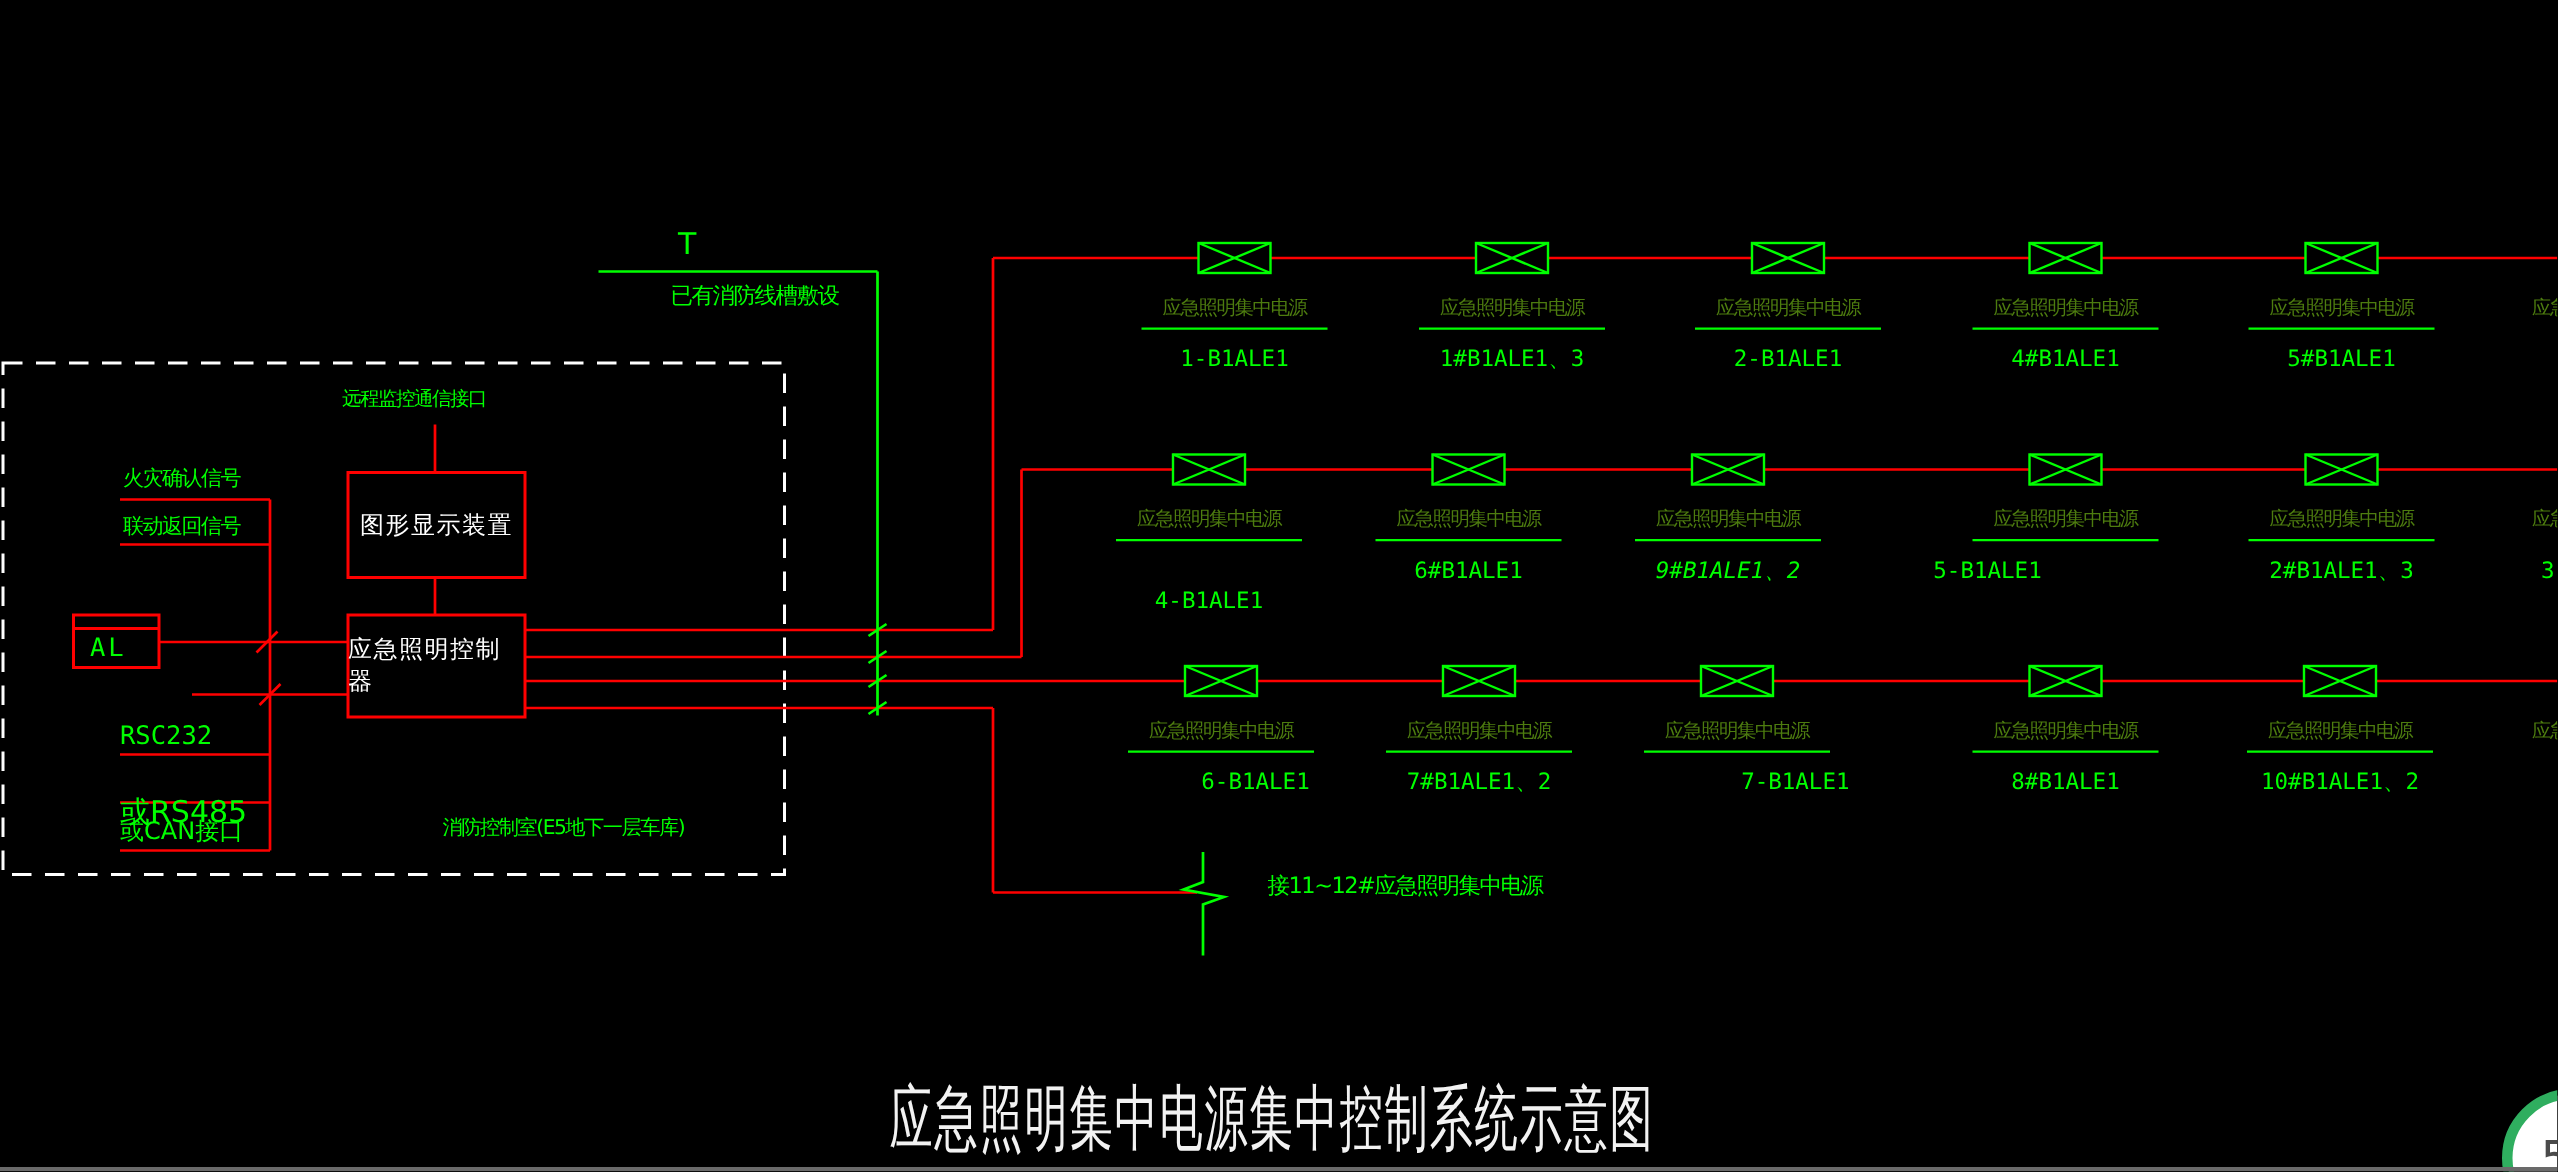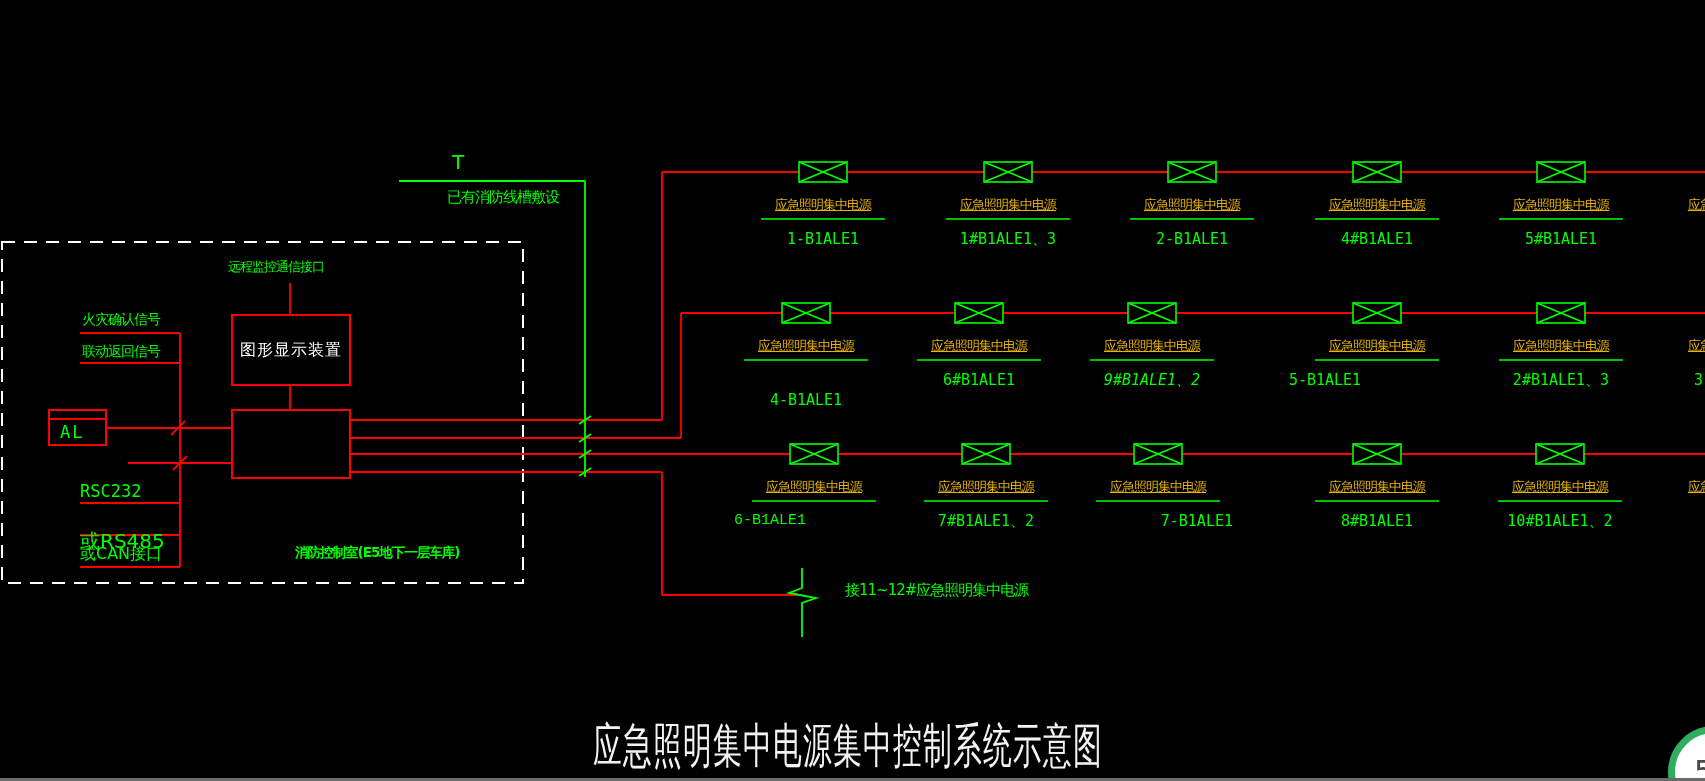--- a/index.html
+++ b/index.html
@@ -12,21 +12,21 @@
   }
   #wiring{position:absolute;left:0;top:0;}
   .txt{position:absolute;white-space:nowrap;line-height:1.15;}
   .green{color:#00ff00;}
   .cad{font-family:"DejaVu Sans",sans-serif;}
   .mono{font-family:"DejaVu Sans Mono",monospace;}
   .boxlabel{
     position:absolute;display:flex;align-items:center;justify-content:center;
     color:#ffffff;font-size:16px;letter-spacing:1px;
   }
-  .psu-label{position:absolute;text-align:center;color:#eab308;font-size:13px;letter-spacing:-1px;text-decoration:underline;}
+  .psu-label{position:absolute;text-align:center;color:#4d7c0f;font-size:13px;letter-spacing:-1px;}
   .psu-name{position:absolute;text-align:center;color:#00ff00;font-size:15px;font-family:"DejaVu Sans Mono",monospace;}
   .title{
     position:absolute;color:#f2f2f2;font-size:48px;letter-spacing:2px;
     transform:scaleX(0.60);transform-origin:left top;font-weight:400;
   }
   .badge{
     position:absolute;width:78px;height:78px;border-radius:50%;
     background:#ffffff;border:7px solid #2fae5f;
     display:flex;align-items:center;justify-content:center;
     color:#4a4a4a;font-size:32px;font-family:"DejaVu Sans",sans-serif;
@@ -180,31 +180,32 @@
         <line x1="1498" y1="501" x2="1622" y2="501" stroke="#00ff00" stroke-width="1.5"></line>
       </g>
   </svg>
 
   <div class="txt green" style="left:452px;top:151px;font-size:20px;">T</div>
   <div class="txt green cad" style="left:412px;top:189px;font-size:15px;letter-spacing:-1px;margin-left:35px;">已有消防线槽敷设</div>
 
   <div class="txt green cad" style="left:228px;top:260px;font-size:13px;letter-spacing:-1px;">远程监控通信接口</div>
 
   <div class="boxlabel" style="left:232px;top:315px;width:118px;height:70px;">图形显示装置</div>
+  <div class="boxlabel" style="left:232px;top:410px;width:118px;height:68px;">应急照明控制器</div>
 
   <div class="txt green mono" style="left:60px;top:423px;font-size:17px;letter-spacing:2px;">AL</div>
 
   <div class="txt green cad" style="left:82px;top:311px;font-size:14px;letter-spacing:-1px;">火灾确认信号</div>
   <div class="txt green cad" style="left:82px;top:343px;font-size:14px;letter-spacing:-1px;">联动返回信号</div>
 
   <div class="txt green mono" style="left:80px;top:482px;font-size:17px;">RSC232</div>
   <div class="txt green cad" style="left:80px;top:530px;font-size:20px;">或RS485</div>
   <div class="txt green cad" style="left:80px;top:545px;font-size:16px;">或CAN接口</div>
 
-  <div class="txt green cad" style="left:295px;top:545px;font-size:13.5px;letter-spacing:-1px;font-weight:bold;">消防控制室(E5地下一层车库)</div>
+  <div class="txt green cad" style="left:295px;top:545px;font-size:13.5px;letter-spacing:-1px;">消防控制室(E5地下一层车库)</div>
 
   <div class="txt green cad" style="left:845px;top:582px;font-size:15px;letter-spacing:-1px;">接11~12#应急照明集中电源</div>
 
   <div class="title" style="left:593px;top:714px;">应急照明集中电源集中控制系统示意图</div>
 
   <div class="badge" style="left:1668px;top:726px;">50</div>
 
   <div class="bottom-strip"></div>
 <div class="psu-label" style="left: 763px; top: 196px; width: 120px;">应急照明集中电源</div>
     <div class="psu-name" style="left: 748px; top: 230px; width: 150px;">1-B1ALE1</div>
@@ -223,21 +224,21 @@
     <div class="psu-name" style="left: 904px; top: 371px; width: 150px;">6#B1ALE1</div>
     <div class="psu-label" style="left: 1092px; top: 337px; width: 120px;">应急照明集中电源</div>
     <div class="psu-name" style="left: 1077px; top: 371px; width: 150px; font-style: italic;">9#B1ALE1、2</div>
     <div class="psu-label" style="left: 1317px; top: 337px; width: 120px;">应急照明集中电源</div>
     <div class="psu-name" style="left: 1250px; top: 371px; width: 150px;">5-B1ALE1</div>
     <div class="psu-label" style="left: 1501px; top: 337px; width: 120px;">应急照明集中电源</div>
     <div class="psu-name" style="left: 1486px; top: 371px; width: 150px;">2#B1ALE1、3</div>
     <div class="psu-label" style="left: 1688px; top: 337px; width: 40px; text-align: left;">应急</div>
     <div class="psu-name" style="left: 1694px; top: 371px; width: 20px; text-align: left;">3</div>
     <div class="psu-label" style="left: 754px; top: 478px; width: 120px;">应急照明集中电源</div>
-    <div class="psu-name" style="left: 695px; top: 512px; width: 150px; font-family: Liberation Mono, monospace;">6-B1ALE1</div>
+    <div class="psu-name" style="left: 762px; top: 512px; width: 150px;">6-B1ALE1</div>
     <div class="psu-label" style="left: 926px; top: 478px; width: 120px;">应急照明集中电源</div>
     <div class="psu-name" style="left: 911px; top: 512px; width: 150px;">7#B1ALE1、2</div>
     <div class="psu-label" style="left: 1098px; top: 478px; width: 120px;">应急照明集中电源</div>
     <div class="psu-name" style="left: 1083px; top: 512px; width: 150px; text-align: right;">7-B1ALE1</div>
     <div class="psu-label" style="left: 1317px; top: 478px; width: 120px;">应急照明集中电源</div>
     <div class="psu-name" style="left: 1302px; top: 512px; width: 150px;">8#B1ALE1</div>
     <div class="psu-label" style="left: 1500px; top: 478px; width: 120px;">应急照明集中电源</div>
     <div class="psu-name" style="left: 1485px; top: 512px; width: 150px;">10#B1ALE1、2</div>
     <div class="psu-label" style="left: 1688px; top: 478px; width: 40px; text-align: left;">应急</div>
   </div>

